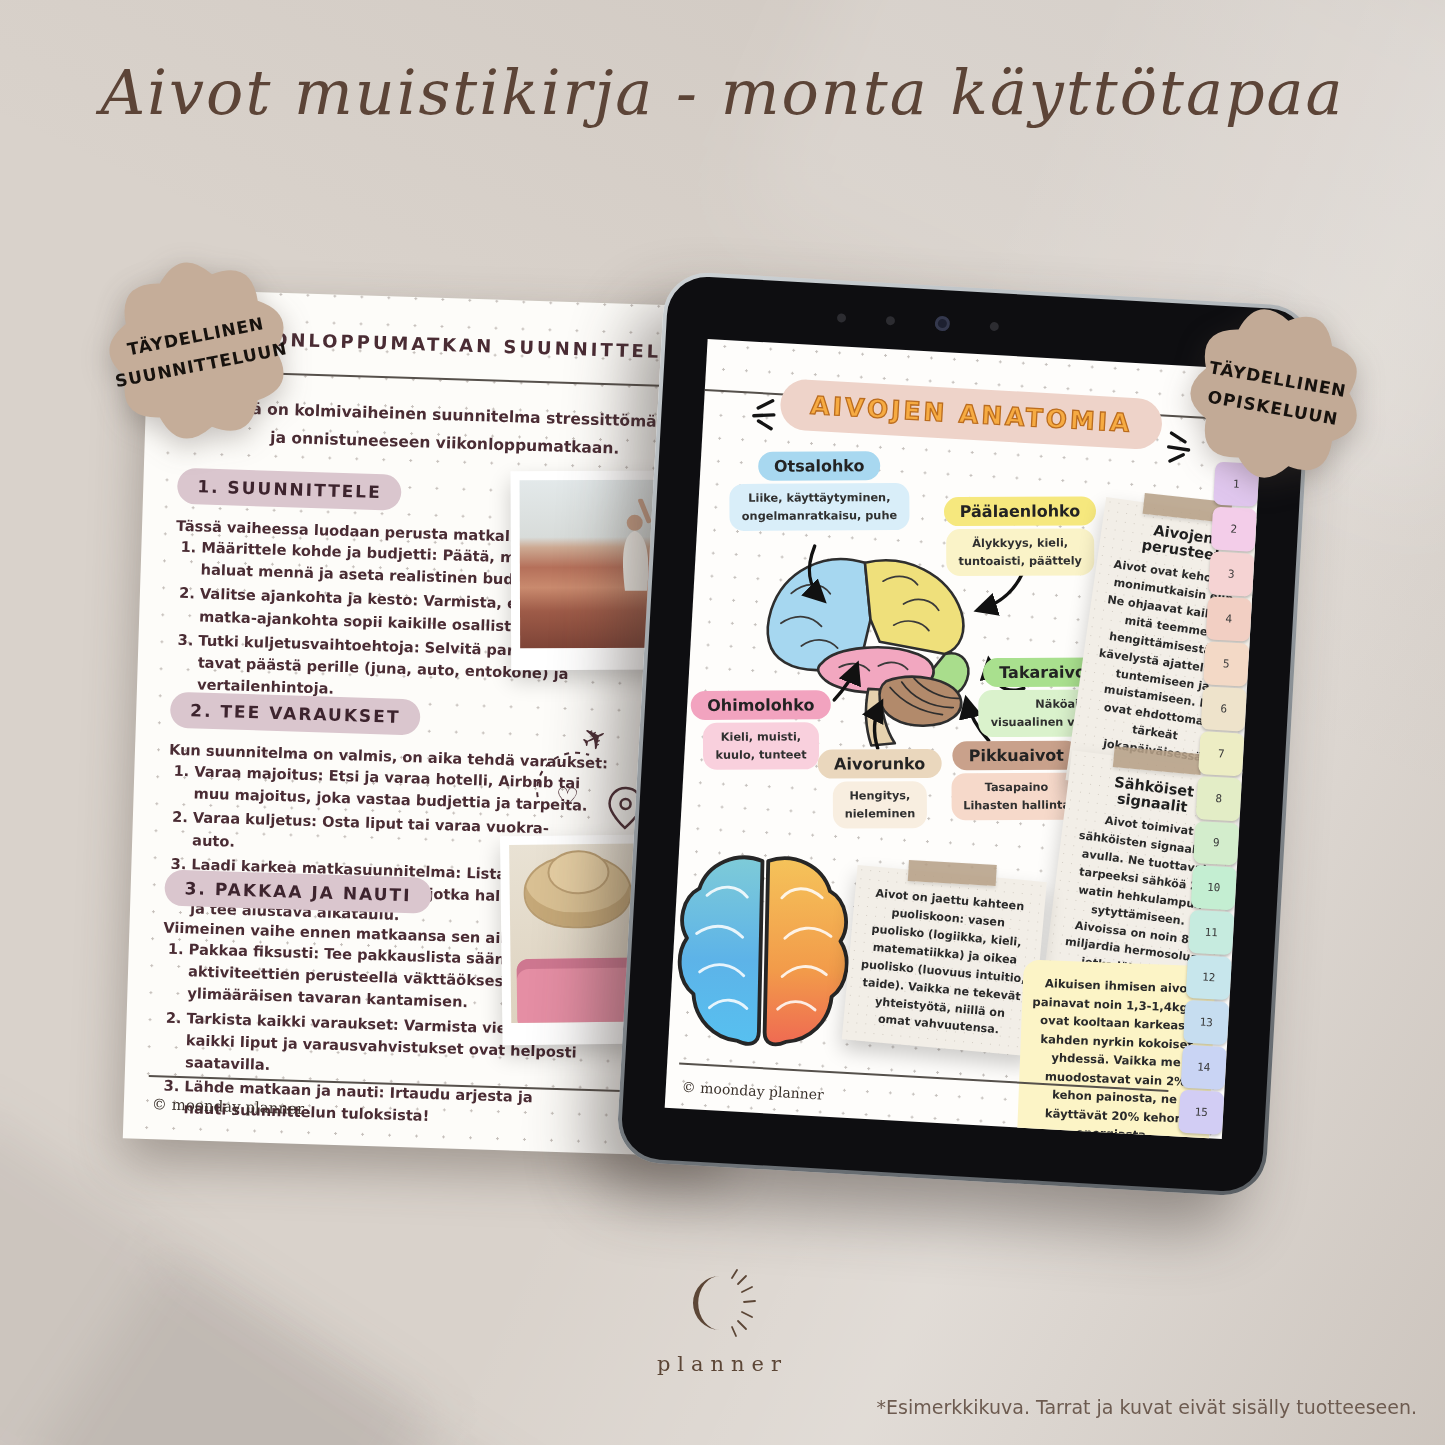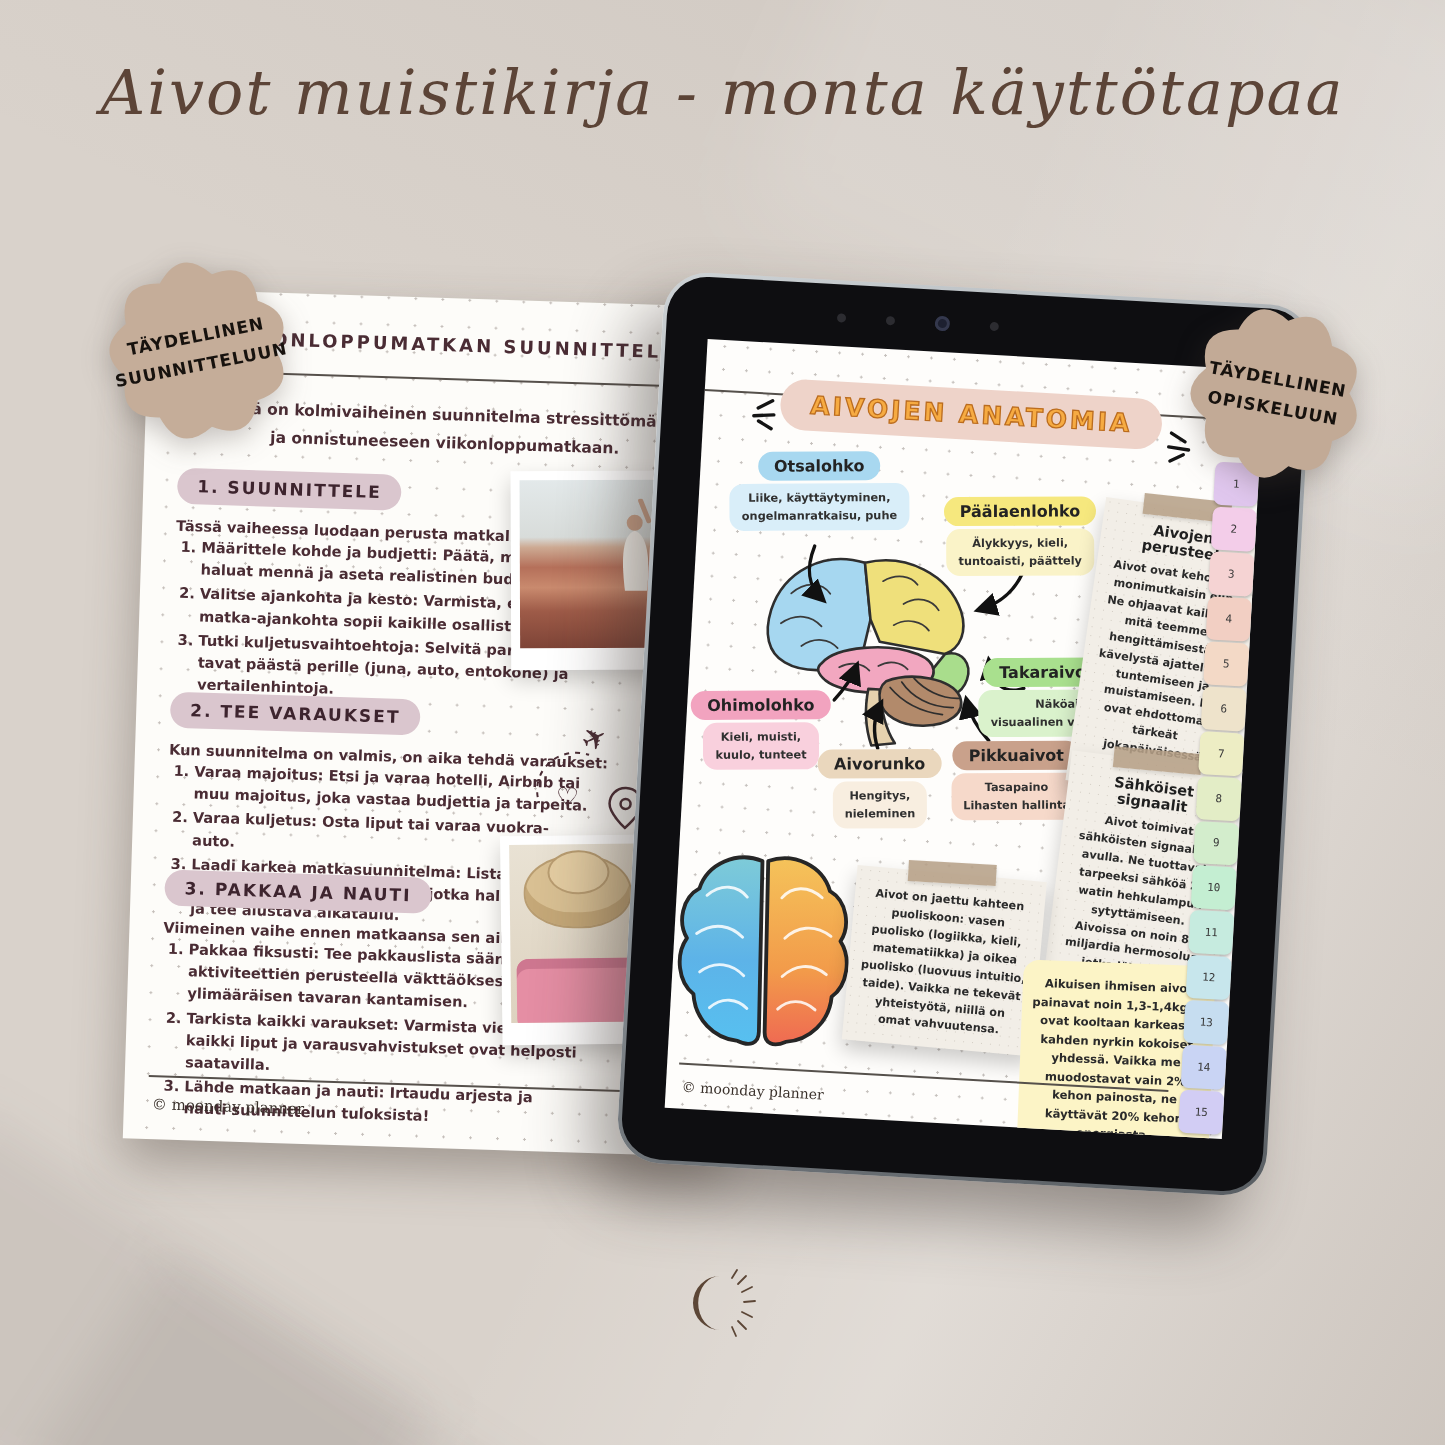--- a/index.html
+++ b/index.html
@@ -396,15 +396,17 @@
       <g stroke="#5c4636" stroke-width="1.8" stroke-linecap="round">
         <path d="M52,10 L57,2"></path>
           <path d="M58,16 L66,8"></path>
           <path d="M62,24 L72,19"></path>
         <path d="M64,34 L75,33"></path>
           <path d="M62,44 L72,49"></path>
           <path d="M58,53 L66,61"></path>
           <path d="M52,59 L56,68"></path>
       </g>
     </svg>
+    <div class="brand-sub">planner</div>
   </div>
 
+  <div class="disclaimer">*Esimerkkikuva. Tarrat ja kuvat eivät sisälly tuotteeseen.</div>
 </div>
 
 </body></html>

